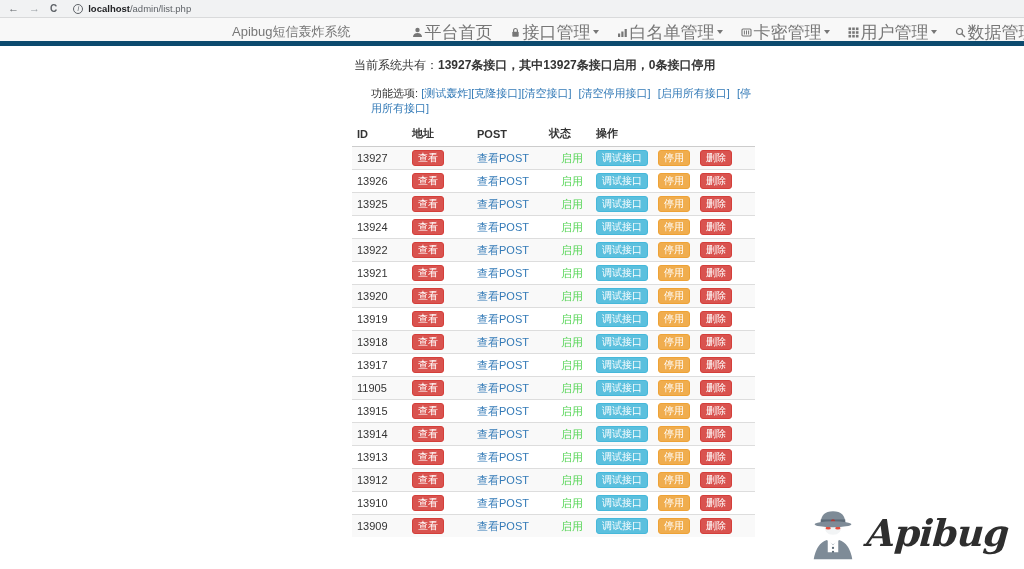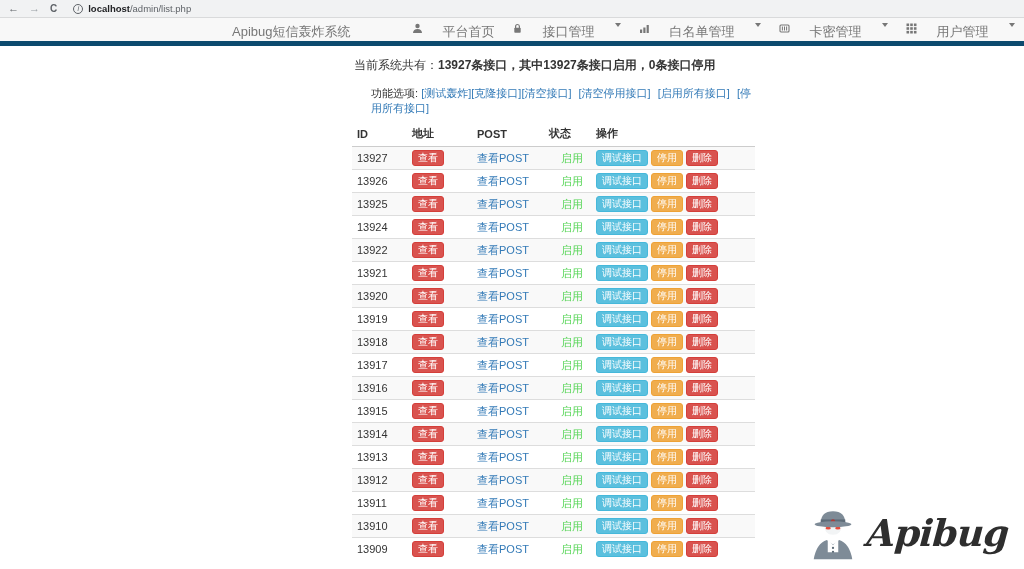--- a/index.html
+++ b/index.html
@@ -16,21 +16,21 @@
   .urlbox { display:flex; align-items:center; gap:5px; margin-left:6px; }
   .info-icon { width:10px; height:10px; border:1px solid #5f6368; border-radius:50%;
     color:#5f6368; font-size:7px; line-height:8px; text-align:center; font-style:italic; }
   .url { font-size:9.5px; color:#5f6368; }
   .url b { color:#202124; font-weight:bold; }
 
   
   .navbar { position:relative; height:28px; background:#f8f8f8; border-bottom:5px solid #0c4a6e; }
   .nav-inner { position:absolute; left:232px; top:0; height:28px; display:flex; align-items:center; }
   .brand { font-size:13px; color:#777; margin-right:62px; white-space:nowrap; cursor:pointer; }
-  .nav-item { display:flex; align-items:flex-start; gap:19px; font-size:13px; color:#777;
+  .nav-item { display:flex; align-items:center; gap:1px; font-size:17px; color:#777;
     margin-right:18px; white-space:nowrap; cursor:pointer; }
   .nav-item svg { display:block; }
   .caret { width:0; height:0; border-left:3px solid transparent; border-right:3px solid transparent;
     border-top:4px solid #777; margin-left:2px; }
 
   
   .content { position:absolute; left:352px; top:46px; width:403px; }
   .summary { font-size:12px; color:#333; padding:11px 0 2px 2px; }
   .summary b { font-weight:bold; }
   .options { font-size:11px; color:#333; padding:10px 0 6px 2px;margin-left:17px; }
@@ -43,21 +43,21 @@
   tbody tr:nth-child(odd) { background:#f9f9f9; }
   .c-id { width:55px; } .c-addr { width:65px; } .c-post { width:72px; } .c-status { width:47px; }
 
   .btn { display:inline-block; font-size:10px; line-height:1.2; padding:1px 5px;
     border-radius:3px; color:#fff; cursor:pointer; border:1px solid transparent; white-space:nowrap; }
   .btn-danger { background:#d9534f; border-color:#d43f3a; }
   .btn-info   { background:#5bc0de; border-color:#46b8da; }
   .btn-warn   { background:#f0ad4e; border-color:#eea236; }
   .post-link  { color:#337ab7; text-decoration:none; cursor:pointer; }
   .status-on  { color:#55d555;margin-left:12px; }
-  .actions .btn { margin-right:3px; }
+  .actions .btn { margin-right:10px; }
 
   
   .logo { position:absolute; right:16px; bottom:8px; display:flex; align-items:center; gap:6px; }
   .logo-text { font-family:"DejaVu Serif","Liberation Serif",serif; font-style:italic;
     font-weight:bold; font-size:37px; color:#2e2e2e; letter-spacing:-1px; transform:skewX(-4deg); }
 </style>
 </head>
 <body>
 
 <div class="stage">
@@ -243,21 +243,21 @@
             <td class="actions"><span class="btn btn-info">调试接口</span><span class="btn btn-warn">停用</span><span class="btn btn-danger">删除</span></td>
           </tr>
           <tr>
             <td class="c-id">13917</td>
             <td class="c-addr"><span class="btn btn-danger">查看</span></td>
             <td class="c-post"><a class="post-link">查看POST</a></td>
             <td class="c-status"><span class="status-on">启用</span></td>
             <td class="actions"><span class="btn btn-info">调试接口</span><span class="btn btn-warn">停用</span><span class="btn btn-danger">删除</span></td>
           </tr>
           <tr>
-            <td class="c-id">13916</td>
+            <td class="c-id">11905</td>
             <td class="c-addr"><span class="btn btn-danger">查看</span></td>
             <td class="c-post"><a class="post-link">查看POST</a></td>
             <td class="c-status"><span class="status-on">启用</span></td>
             <td class="actions"><span class="btn btn-info">调试接口</span><span class="btn btn-warn">停用</span><span class="btn btn-danger">删除</span></td>
           </tr>
           <tr>
             <td class="c-id">13915</td>
             <td class="c-addr"><span class="btn btn-danger">查看</span></td>
             <td class="c-post"><a class="post-link">查看POST</a></td>
             <td class="c-status"><span class="status-on">启用</span></td>
@@ -272,27 +272,20 @@
           </tr>
           <tr>
             <td class="c-id">13913</td>
             <td class="c-addr"><span class="btn btn-danger">查看</span></td>
             <td class="c-post"><a class="post-link">查看POST</a></td>
             <td class="c-status"><span class="status-on">启用</span></td>
             <td class="actions"><span class="btn btn-info">调试接口</span><span class="btn btn-warn">停用</span><span class="btn btn-danger">删除</span></td>
           </tr>
           <tr>
             <td class="c-id">13912</td>
-            <td class="c-addr"><span class="btn btn-danger">查看</span></td>
-            <td class="c-post"><a class="post-link">查看POST</a></td>
-            <td class="c-status"><span class="status-on">启用</span></td>
-            <td class="actions"><span class="btn btn-info">调试接口</span><span class="btn btn-warn">停用</span><span class="btn btn-danger">删除</span></td>
-          </tr>
-          <tr>
-            <td class="c-id">13911</td>
             <td class="c-addr"><span class="btn btn-danger">查看</span></td>
             <td class="c-post"><a class="post-link">查看POST</a></td>
             <td class="c-status"><span class="status-on">启用</span></td>
             <td class="actions"><span class="btn btn-info">调试接口</span><span class="btn btn-warn">停用</span><span class="btn btn-danger">删除</span></td>
           </tr>
           <tr>
             <td class="c-id">13910</td>
             <td class="c-addr"><span class="btn btn-danger">查看</span></td>
             <td class="c-post"><a class="post-link">查看POST</a></td>
             <td class="c-status"><span class="status-on">启用</span></td>

